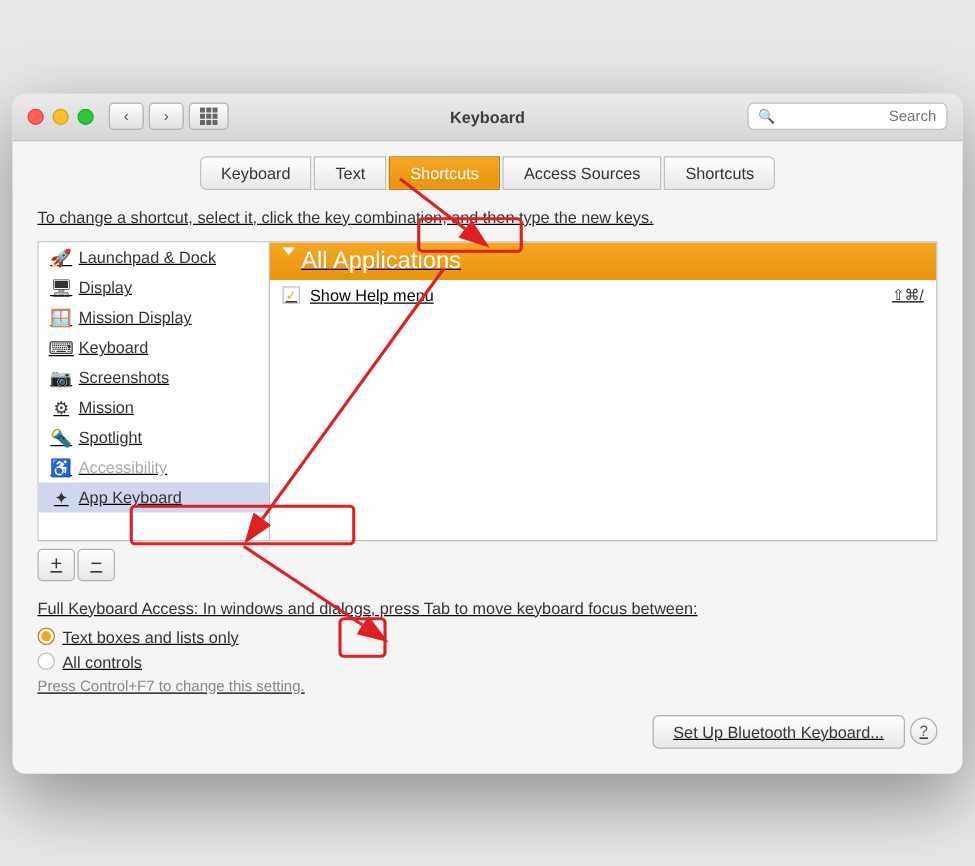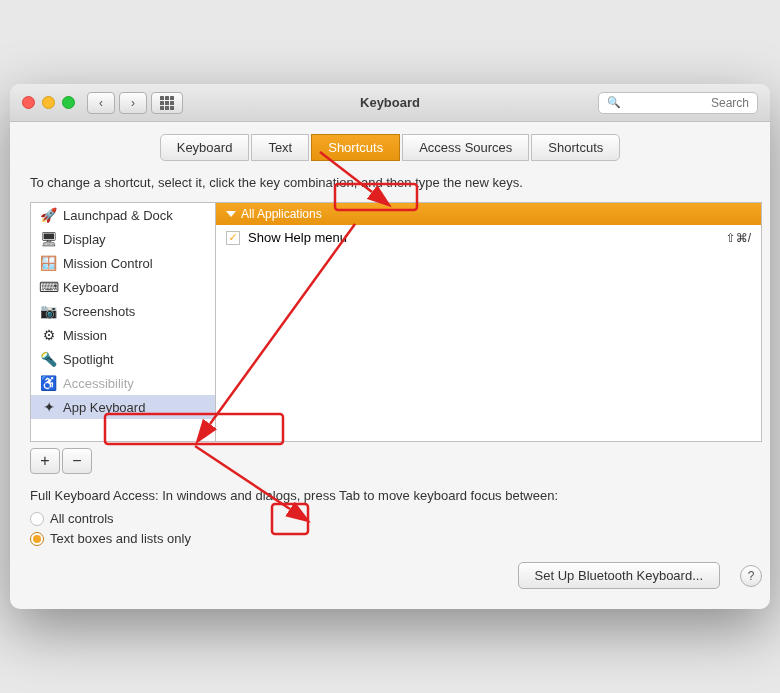--- a/index.html
+++ b/index.html
@@ -136,21 +136,22 @@
     .tab:first-child { border-radius: 5px 0 0 5px; }
     .tab:last-child { border-radius: 0 5px 5px 0; }
     .tab.active {
       background: linear-gradient(to bottom, #f5a623, #e8950f);
       border-color: #c07d0a;
       color: #fff;
       font-weight: 500;
       position: relative;
     }
     .content-area {
-      padding: 14px 8px 20px 20px;
+      padding: 14px 20px 20px 20px;
+      text-decoration: underline;
     }
     .instruction-text {
       font-size: 13px;
       color: #333;
       margin-bottom: 12px;
     }
     .main-panel {
       display: flex;
       border: 1px solid #c0c0c0;
       background: #fff;
@@ -187,24 +188,23 @@
       flex-shrink: 0;
     }
     .content-panel {
       flex: 1;
       overflow-y: auto;
     }
     .all-apps-header {
       background: linear-gradient(to bottom, #f5a623, #e8950f);
       color: #fff;
       padding: 4px 10px;
-      font-size: 12px;
+      font-size: 19px;
       font-weight: 500;
       display: flex;
-      align-items: center;
       gap: 5px;
     }
     .triangle {
       width: 0;
       height: 0;
       border-left: 5px solid transparent;
       border-right: 5px solid transparent;
       border-top: 6px solid #fff;
       display: inline-block;
     }
@@ -293,21 +293,21 @@
     }
     .press-text {
       font-size: 12px;
       color: #888;
       margin-top: 4px;
     }
     .bottom-row {
       display: flex;
       justify-content: flex-end;
       align-items: center;
-      gap: 20px;
+      gap: 4px;
       margin-top: 16px;
     }
     .setup-btn {
       padding: 5px 16px;
       background: linear-gradient(to bottom, #fefefe, #e8e8e8);
       border: 1px solid #b0b0b0;
       border-radius: 5px;
       cursor: pointer;
       font-size: 13px;
       color: #333;
@@ -379,21 +379,21 @@
           <div class="sidebar-item">
             <span class="sidebar-icon">🚀</span>
             <span>Launchpad &amp; Dock</span>
           </div>
           <div class="sidebar-item">
             <span class="sidebar-icon">🖥</span>
             <span>Display</span>
           </div>
           <div class="sidebar-item">
             <span class="sidebar-icon">🪟</span>
-            <span>Mission Control</span>
+            <span>Mission Display</span>
           </div>
           <div class="sidebar-item">
             <span class="sidebar-icon">⌨</span>
             <span>Keyboard</span>
           </div>
           <div class="sidebar-item">
             <span class="sidebar-icon">📷</span>
             <span>Screenshots</span>
           </div>
           <div class="sidebar-item">
@@ -428,29 +428,30 @@
       </div>
 
       <div class="bottom-buttons">
         <div class="icon-btn">+</div>
         <div class="icon-btn">−</div>
       </div>
 
       <div class="keyboard-access">
         <div class="keyboard-access-title">Full Keyboard Access: In windows and dialogs, press Tab to move keyboard focus between:</div>
         <div class="radio-option">
+          <div class="radio-btn selected">
+            <div class="radio-inner"></div>
+          </div>
+          <span>Text boxes and lists only</span>
+        </div>
+        <div class="radio-option">
           <div class="radio-btn"></div>
           <span>All controls</span>
         </div>
-        <div class="radio-option">
-          <div class="radio-btn selected">
-            <div class="radio-inner"></div>
-          </div>
-          <span>Text boxes and lists only</span>
-        </div>
+        <div class="press-text">Press Control+F7 to change this setting.</div>
       </div>
 
       <div class="bottom-row">
         <button class="setup-btn">Set Up Bluetooth Keyboard...</button>
         <div class="help-btn">?</div>
       </div>
     </div>
   </div>
 
   <svg style="position:absolute;top:0;left:0;width:760px;height:693px;pointer-events:none;" xmlns="http://www.w3.org/2000/svg">

